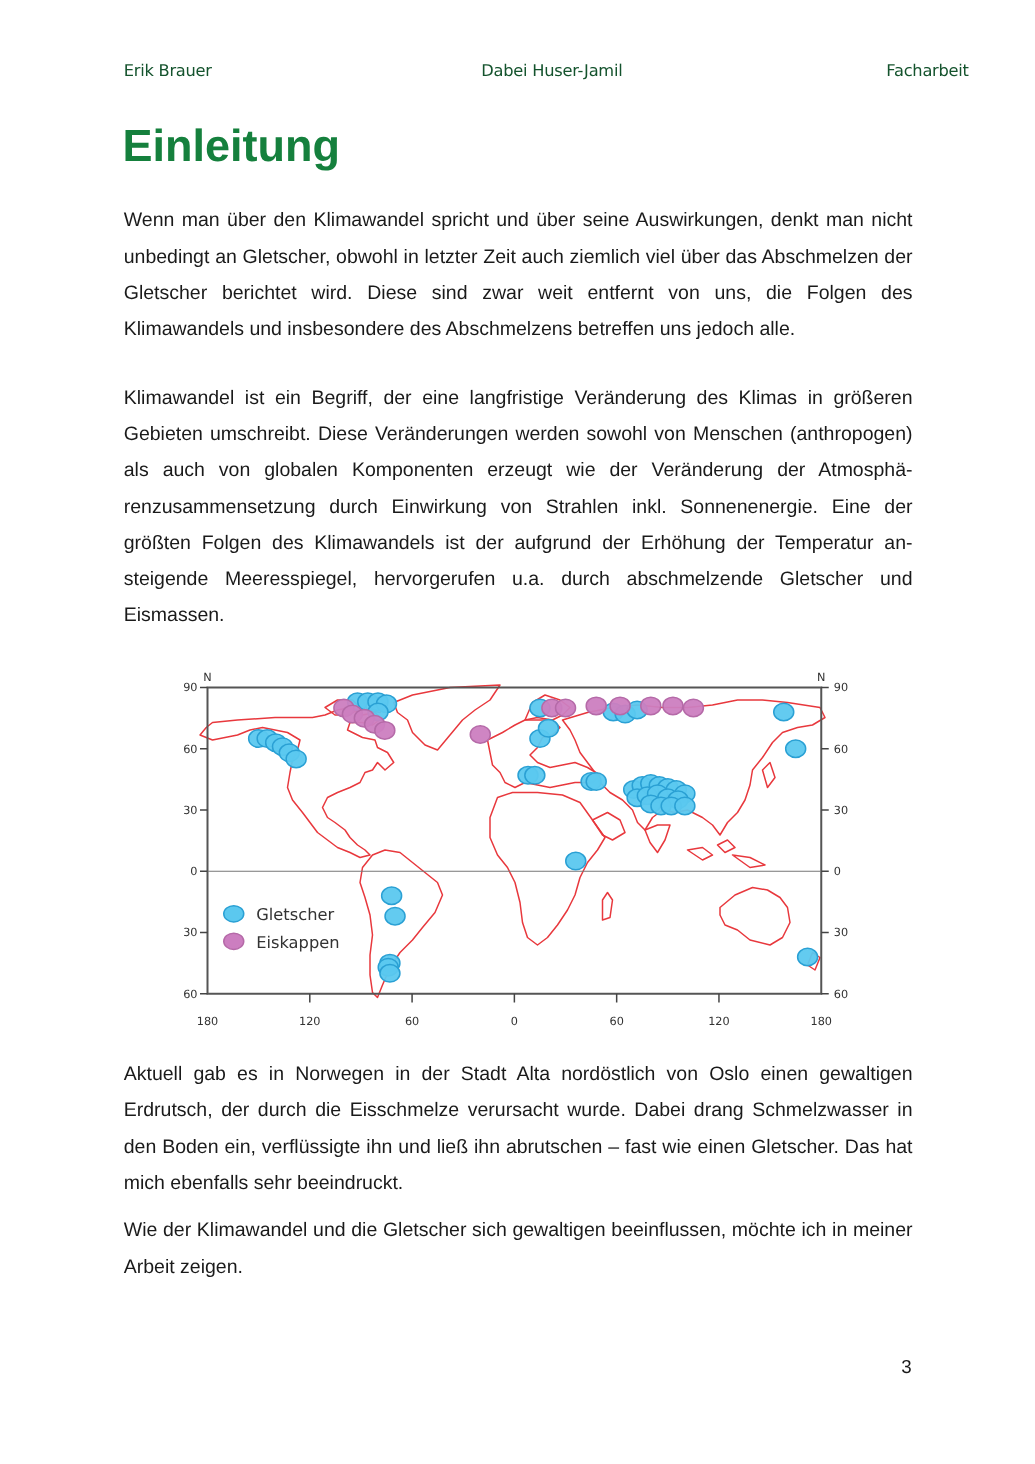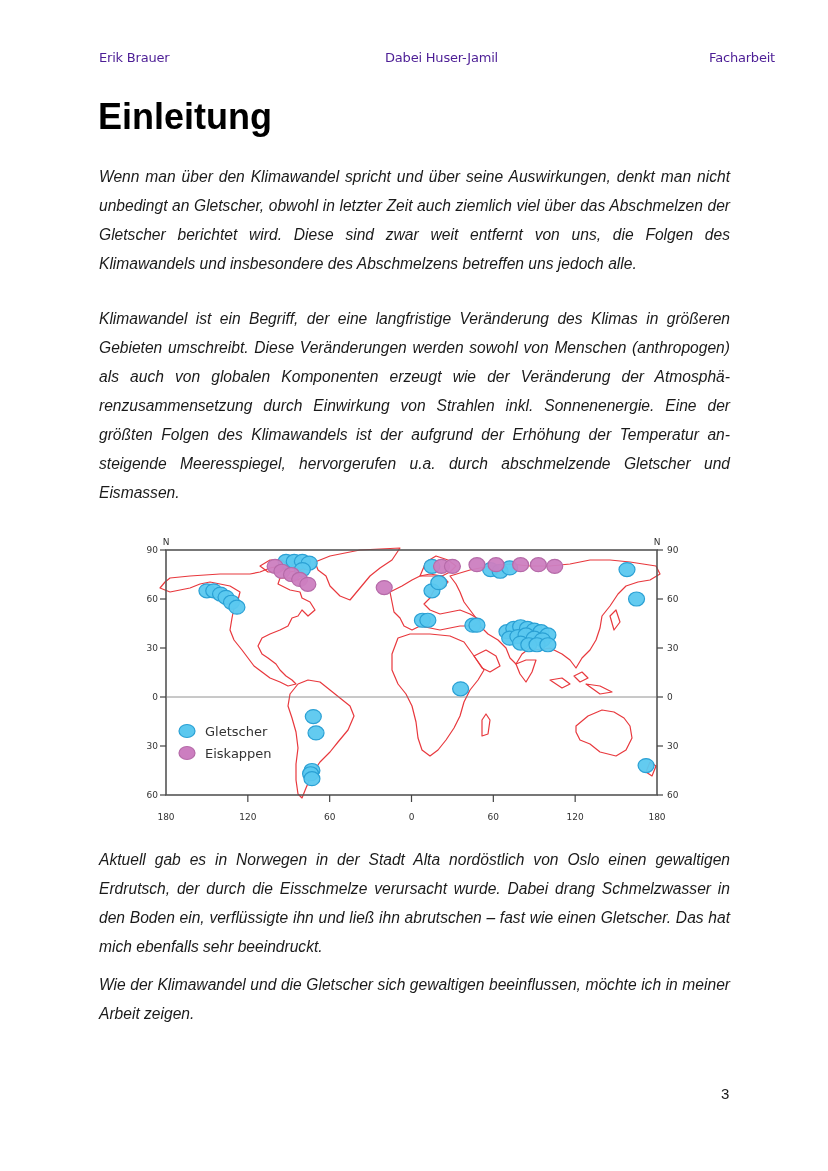--- a/index.html
+++ b/index.html
@@ -1,23 +1,23 @@
 <!DOCTYPE html>
 <html><head>
 <meta charset="utf-8">
 <style>
   html, body { margin: 0; padding: 0; background: #ffffff; }
   body { width: 828px; height: 1171px; position: relative; overflow: hidden;
          font-family: "Liberation Sans", sans-serif; color: #1a1a1a; }
-  .hdr { position: absolute; top: 50px; font-size: 13px; font-family: "DejaVu Sans", sans-serif; color: #4c1d95; letter-spacing: -0.2px; }
+  .hdr { position: absolute; top: 50px; font-size: 13px; font-family: "DejaVu Sans", sans-serif; color: #14532d; letter-spacing: -0.2px; }
   .hdr.left { left: 99px; }
   .hdr.center { left: 385px; }
   .hdr.right { right: 53px; }
-  h1 { position: absolute; left: 98px; top: 96px; margin: 0; font-size: 36px; font-weight: bold; color: #000000; font-family: "Liberation Sans", sans-serif; }
-  .para { position: absolute; left: 99px; width: 631px; font-size: 15.6px; line-height: 29px; text-align: justify; margin: 0; color: #1a1a1a; font-style: italic; }
+  h1 { position: absolute; left: 98px; top: 96px; margin: 0; font-size: 36px; font-weight: bold; color: #15803d; font-family: "Liberation Sans", sans-serif; }
+  .para { position: absolute; left: 99px; width: 631px; font-size: 15.6px; line-height: 29px; text-align: justify; margin: 0; color: #1a1a1a; }
   #p1 { top: 162px; }
   #p2 { top: 304px; }
   #p3 { top: 845px; }
   #p4 { top: 970px; }
   .pagenum { position: absolute; left: 721px; top: 1085px; font-size: 15px; }
   #map { position: absolute; left: 130px; top: 530px; }
   .tick text, .axlbl { font-family: "DejaVu Sans", sans-serif; font-size: 9px; fill: #333; }
   .legend-text { font-family: "DejaVu Sans", sans-serif; font-size: 13px; fill: #333; }
 </style>
 </head>

